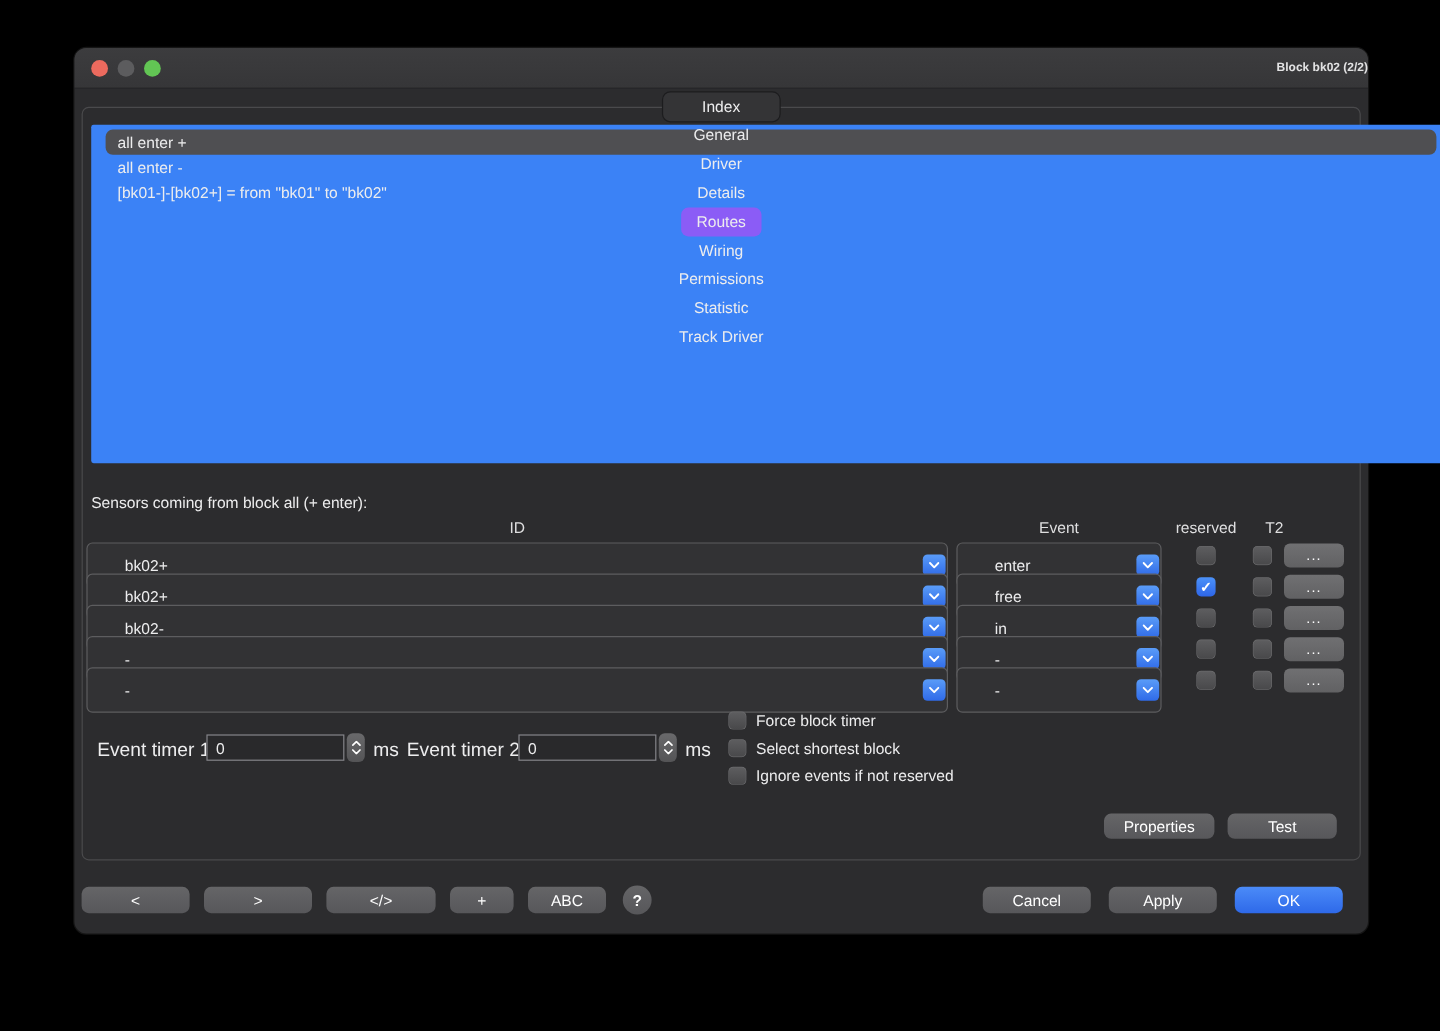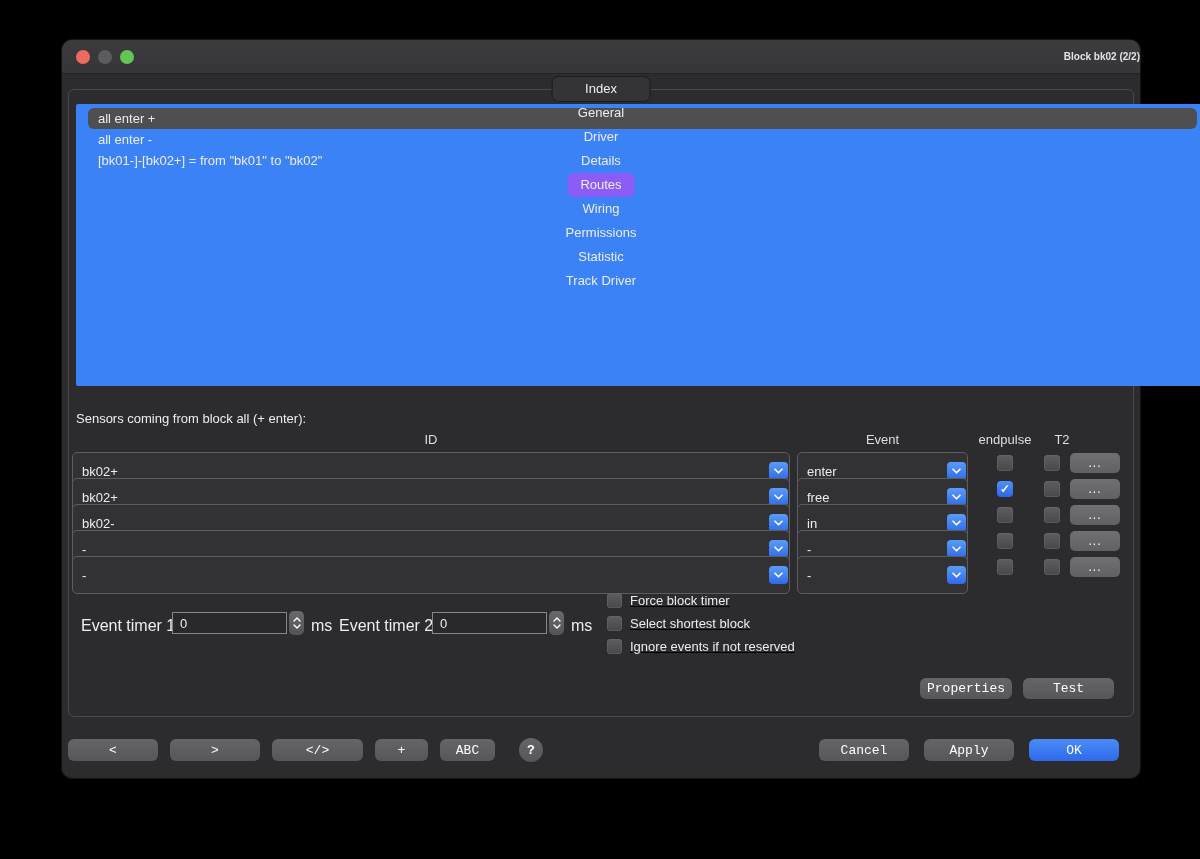--- a/index.html
+++ b/index.html
@@ -47,21 +47,21 @@
   .col-h { position:absolute; top:392px; font-size:13px; color:#dfdfe0; text-align:center; }
   #h-id       { left:10px;  width:718px; }
   #h-event    { left:735px; width:171px; }
   #h-endpulse { left:913px; width:60px;  }
   #h-t2       { left:976px; width:28px;margin-left:10px;  }
 
   .sensor-rows { position:absolute; left:10px; top:412px; width:1048px; }
   .sensor-row  { position:relative; height:22px; margin-bottom:4px; }
   .combo { position:absolute; top:0; height:38px; background:#323234;
            border:1px solid #5d5d5f; border-radius:5px;
-           display:flex; align-items:center; }
+           display:flex; align-items:center;padding-left:22px; }
   .combo .val { flex:1; padding-left:9px; font-size:13px; color:#ededee; overflow:hidden; }
   .combo .dd  { width:19px; height:18px; margin-right:1px; border-radius:4px; flex:none;
                 background:linear-gradient(#5a9cf8,#2f6ae8);
                 display:flex; align-items:center; justify-content:center; }
   .id-combo    { left:0;     width:718px; }
   .event-combo { left:725px; width:171px; }
 
   .cb { position:absolute; top:3px; width:16px; height:16px; border-radius:4px;
         background:linear-gradient(#5e5e60,#48484a);
         box-shadow:inset 0 0 0 0.5px #6b6b6d; }
@@ -84,40 +84,40 @@
                  font-size:13px; padding:0 7px; font-family:inherit; }
   #t1-input { left:110px; }  #t2-input { left:370px; }
   .stepper { position:absolute; top:571px; width:15px; height:24px; border-radius:5px;
              background:linear-gradient(#69696b,#545456);
              display:flex; flex-direction:column; align-items:center; justify-content:center; gap:2px; }
   #t1-stepper { left:227px; } #t2-stepper { left:487px; }
   #ms1 { left:249px; top:577px; } #ms2 { left:509px; top:577px; }
 
   
   .options { position:absolute; left:545px; top:553px; }
-  .option { display:flex; align-items:flex-start; height:15px; margin-bottom:8px;text-decoration:underline; }
+  .option { display:flex; align-items:flex-start; height:15px; margin-bottom:8px; }
   .cb2 { width:15px; height:15px; border-radius:4px; flex:none;
          background:linear-gradient(#5e5e60,#48484a);
          box-shadow:inset 0 0 0 0.5px #6b6b6d; margin-right:8px; position:relative; }
   .option span { font-size:13px; color:#ededee; }
 
   
   .btn { border:none; border-radius:6px; color:#fff; font-size:13px;
-         font-family:Liberation Mono, monospace; text-align:center;
+         font-family:Liberation Sans, sans-serif; text-align:center;
          background:linear-gradient(#656567,#57575a); }
   .pbtn { position:absolute; top:638px; height:21px; }
   #properties-btn { left:858px; width:92px; }
   #test-btn       { left:961px; width:91px; }
 
   .fbtn { position:absolute; top:699px; height:22px; }
   #btn-prev   { left:6px;   width:90px; }
   #btn-next   { left:108px; width:90px; }
   #btn-code   { left:210px; width:91px; }
   #btn-add    { left:313px; width:53px; }
-  #btn-abc    { left:378px; width:55px; }
+  #btn-abc    { left:378px; width:65px; }
   #btn-help   { left:457px; width:24px; height:24px; top:698px; border-radius:50%;
                 font-weight:bold; }
   #btn-cancel { left:757px; width:90px; }
   #btn-apply  { left:862px; width:90px; }
   #btn-ok     { left:967px; width:90px; background:linear-gradient(#4b8bf8,#2e69e9); }
 </style>
 </head>
 <body>
 
 <div class="window">
@@ -156,21 +156,21 @@
   <div class="routes-list" id="routes-list">
       <div class="route-item selected">all enter +</div>
       <div class="route-item">all enter -</div>
       <div class="route-item">[bk01-]-[bk02+] = from "bk01" to "bk02"</div>
     </div>
 
   <div class="sensors-label">Sensors coming from block all (+ enter):</div>
 
   <div class="col-h" id="h-id">ID</div>
   <div class="col-h" id="h-event">Event</div>
-  <div class="col-h" id="h-endpulse">endpulse</div>
+  <div class="col-h" id="h-endpulse">reserved</div>
   <div class="col-h" id="h-t2">T2</div>
 
   <div class="sensor-rows" id="sensor-rows">
   <div class="sensor-row">
     <div class="combo id-combo">
       <span class="val">bk02+</span>
       <span class="dd">
         <svg width="9" height="6" viewBox="0 0 9 6">
               <path d="M1 1.2 L4.5 4.8 L8 1.2" fill="none" stroke="#fff" stroke-width="1.6" stroke-linecap="round" stroke-linejoin="round"></path>
             </svg>

